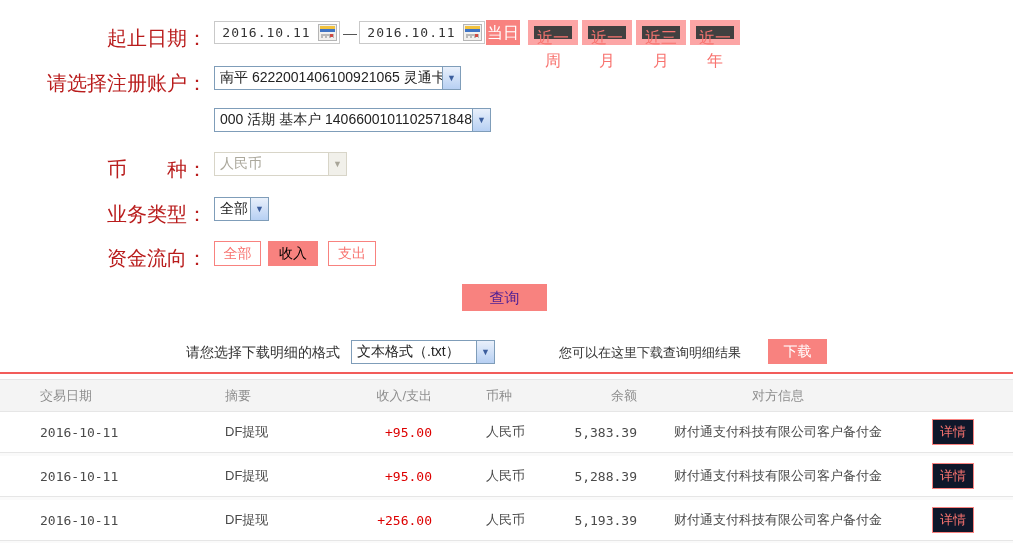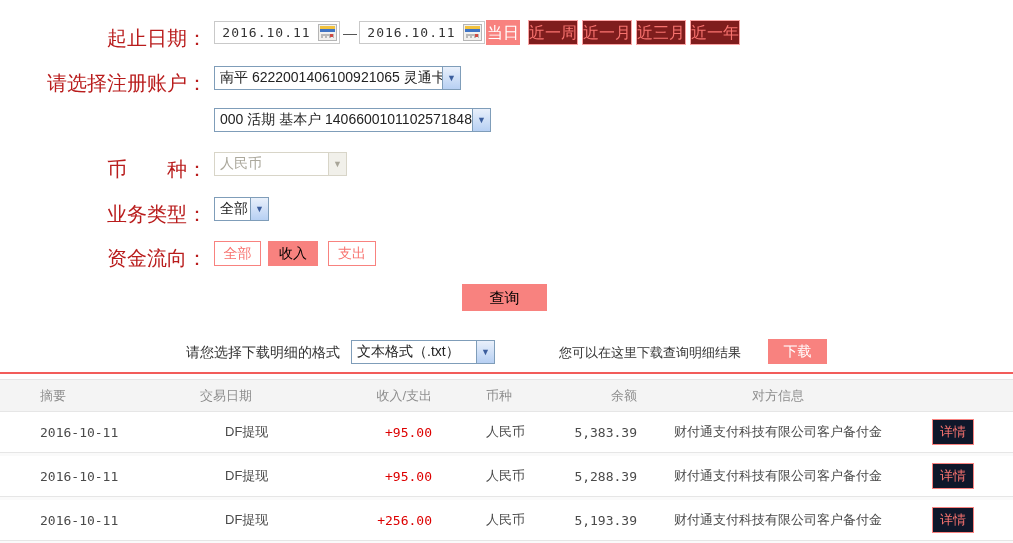--- a/index.html
+++ b/index.html
@@ -19,42 +19,42 @@
   .cal .bar-y { position:absolute; top:1px; left:1px; right:1px; height:3px; background:#f2c23e; }
   .cal .bar-b { position:absolute; top:4px; left:1px; right:1px; height:3px; background:#3f74c4; }
   .cal .grid { position:absolute; left:2px; right:2px; top:9px; bottom:2px;
     background-image:repeating-linear-gradient(to right,#b9b9b9 0 2px,transparent 2px 4px),
                      repeating-linear-gradient(to bottom,#b9b9b9 0 2px,transparent 2px 4px); }
   .cal .dot { position:absolute; right:3px; bottom:3px; width:3px; height:3px; background:#cf4a43; z-index:2; }
   .dash { position:absolute; left:343px; top:25px; font-size:14px; color:#555; }
 
   
   .qbtn { position:absolute; top:20px; height:25px; line-height:23px; font-size:16px; text-align:center; cursor:pointer; }
-  .qbtn.outline { background:#7f1d1d; border:1px solid #fca5a5; color:#f8736f; }
+  .qbtn.outline { background:#404040; border:6px solid #fca5a5; color:#f8736f; }
   .qbtn.fill { background:#f8827f; border:1px solid #f8827f; color:#fff; }
 
   
   .sel { position:absolute; height:24px; background:#fff; border:1px solid #7f9db9;
     display:flex; align-items:center; cursor:pointer; }
   .sel .val { flex:1; padding-left:5px; font-size:14px; color:#222; white-space:nowrap; overflow:hidden; }
   .sel .arrow { width:18px; height:100%; border-left:1px solid #7f9db9;
     background:linear-gradient(#e9f0fb,#b7d0f3); display:flex; align-items:center; justify-content:center;
     color:#3c5e9d; font-size:9px; }
   .sel.disabled { border-color:#d8d5c8; cursor:default; background:#fff; }
   .sel.disabled .val { color:#aba89c; }
   .sel.disabled .arrow { border-left:1px solid #d8d5c8; background:#f1f0ea; color:#a8a598; }
 
   
   .fbtn { position:absolute; top:241px; height:25px; line-height:23px; font-size:14px; text-align:center; cursor:pointer; }
   .fbtn.outline { background:#fff; border:1px solid #f8827f; color:#f8736f; }
   .fbtn.fill { background:#f8827f; border:1px solid #f8827f; color:#000000; }
 
   
   .query-btn { position:absolute; left:462px; top:284px; width:85px; height:27px; background:#f8827f;
-    color:#000000; font-size:15px; text-align:center; line-height:27px; cursor:pointer; }
+    color:#4c1d95; font-size:15px; text-align:center; line-height:27px; cursor:pointer; }
   .dl-btn { position:absolute; left:768px; top:339px; width:59px; height:25px; background:#f8827f;
     color:#fff; font-size:14px; text-align:center; line-height:25px; cursor:pointer; }
   .dl-label { position:absolute; left:186px; top:344px; font-size:14px; color:#333; }
   .dl-hint  { position:absolute; left:559px; top:344px; font-size:13px; color:#333; }
 
   
   .red-line { position:absolute; left:0; top:372px; width:1013px; height:2px; background:#f25c5a; }
   .ttable { position:absolute; left:0; top:379px; width:1013px; }
   .trow { display:flex; align-items:center; width:100%; }
   .thead { height:33px; background:#f4f4f4; border-top:1px solid #e6e6e6; border-bottom:1px solid #e6e6e6; }
@@ -139,22 +139,22 @@
   <div class="sel" style="left:351px;top:340px;width:144px">
     <span class="val">文本格式（.txt）</span>
     <span class="arrow">▼</span>
   </div>
   <div class="dl-hint">您可以在这里下载查询明细结果</div>
   <div class="dl-btn">下载</div>
 
   <div class="red-line"></div>
   <div class="ttable">
     <div class="trow thead">
+      <div class="c c1">交易日期</div>
       <div class="c c2">摘要</div>
-      <div class="c c1">交易日期</div>
       <div class="c c3">收入/支出</div>
       <div class="c c4">币种</div>
       <div class="c c5">余额</div>
       <div class="c c6">对方信息</div>
       <div class="c c7"></div>
     </div>
 
     <div class="trow tbody-row">
       <div class="c c1 num">2016-10-11</div>
       <div class="c c2">DF提现</div>

